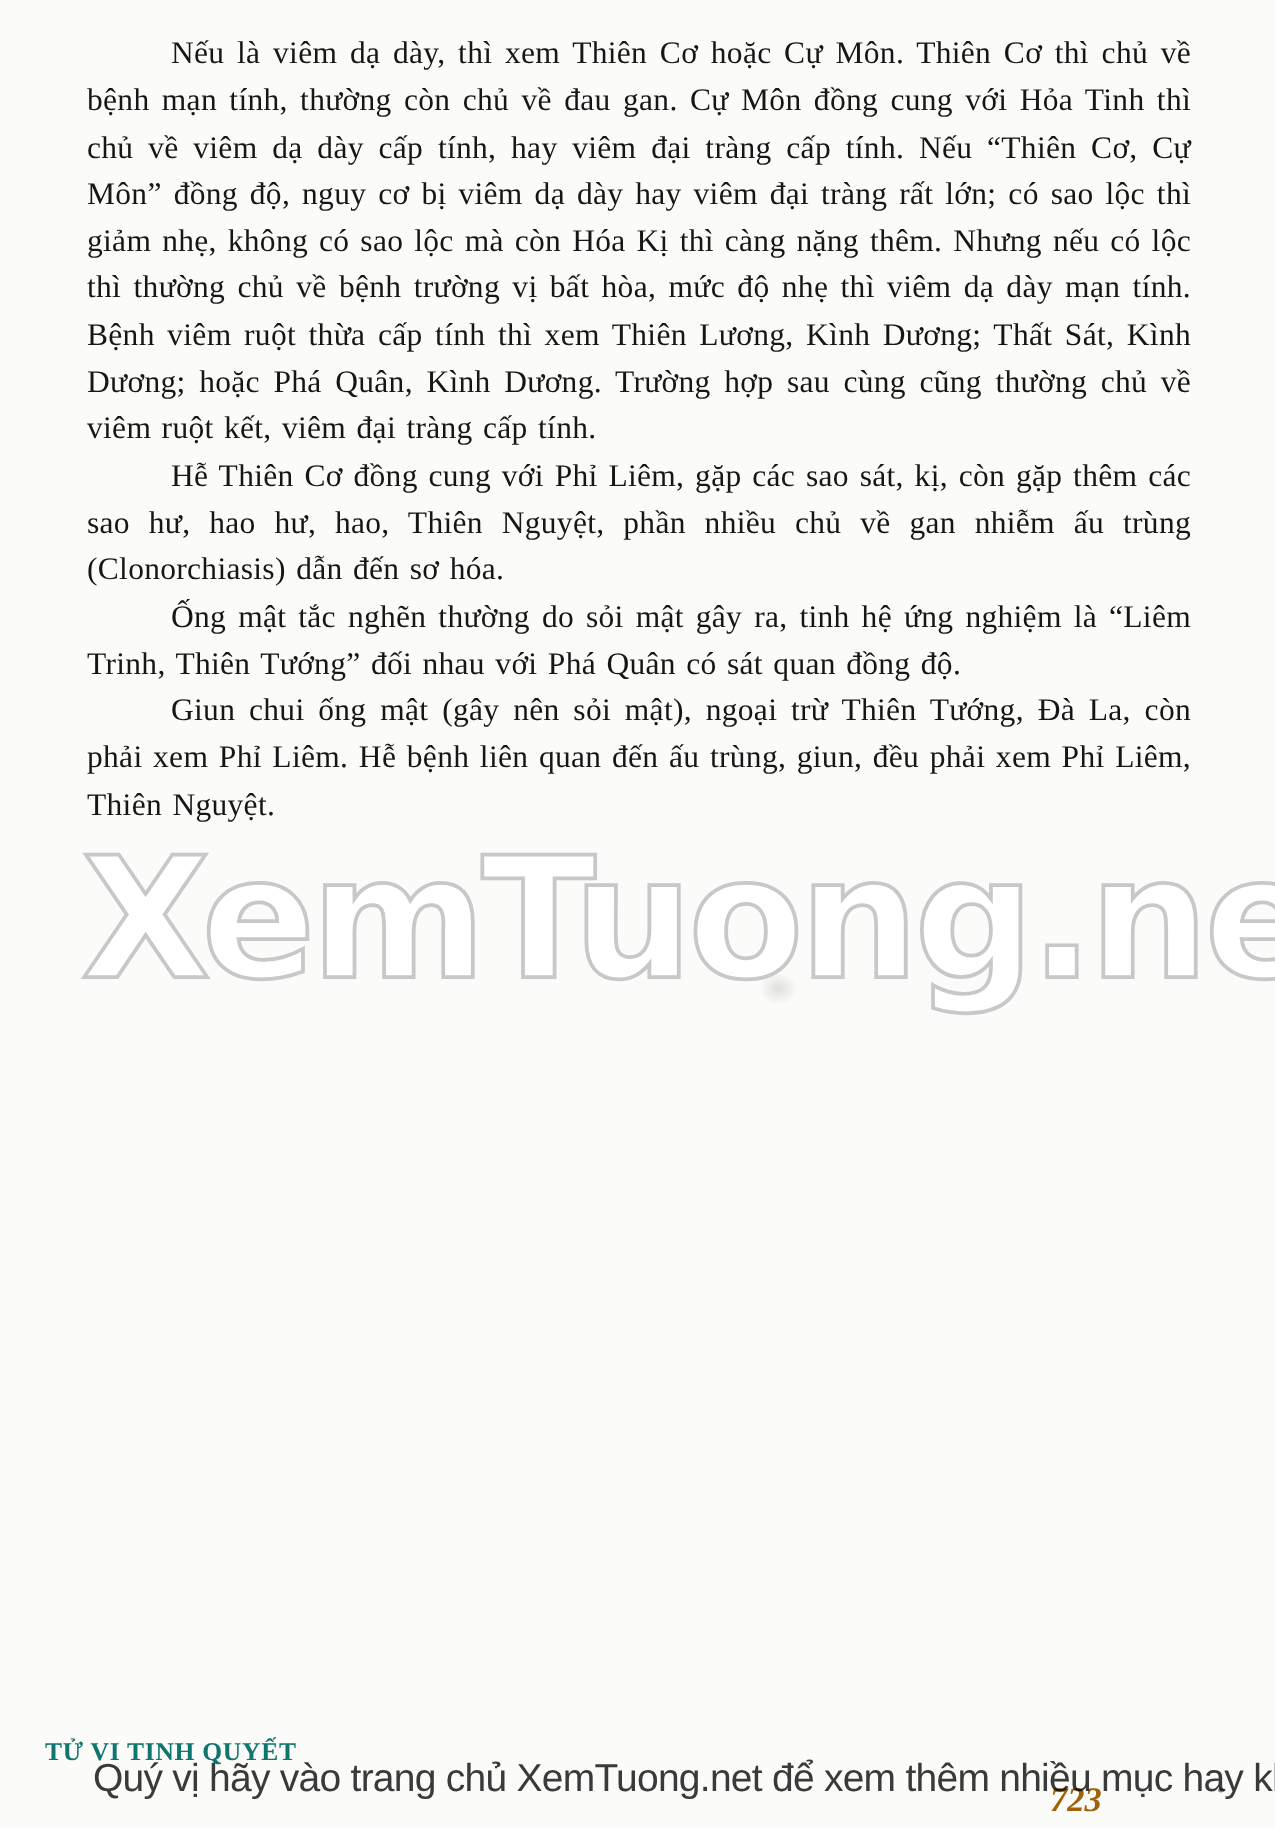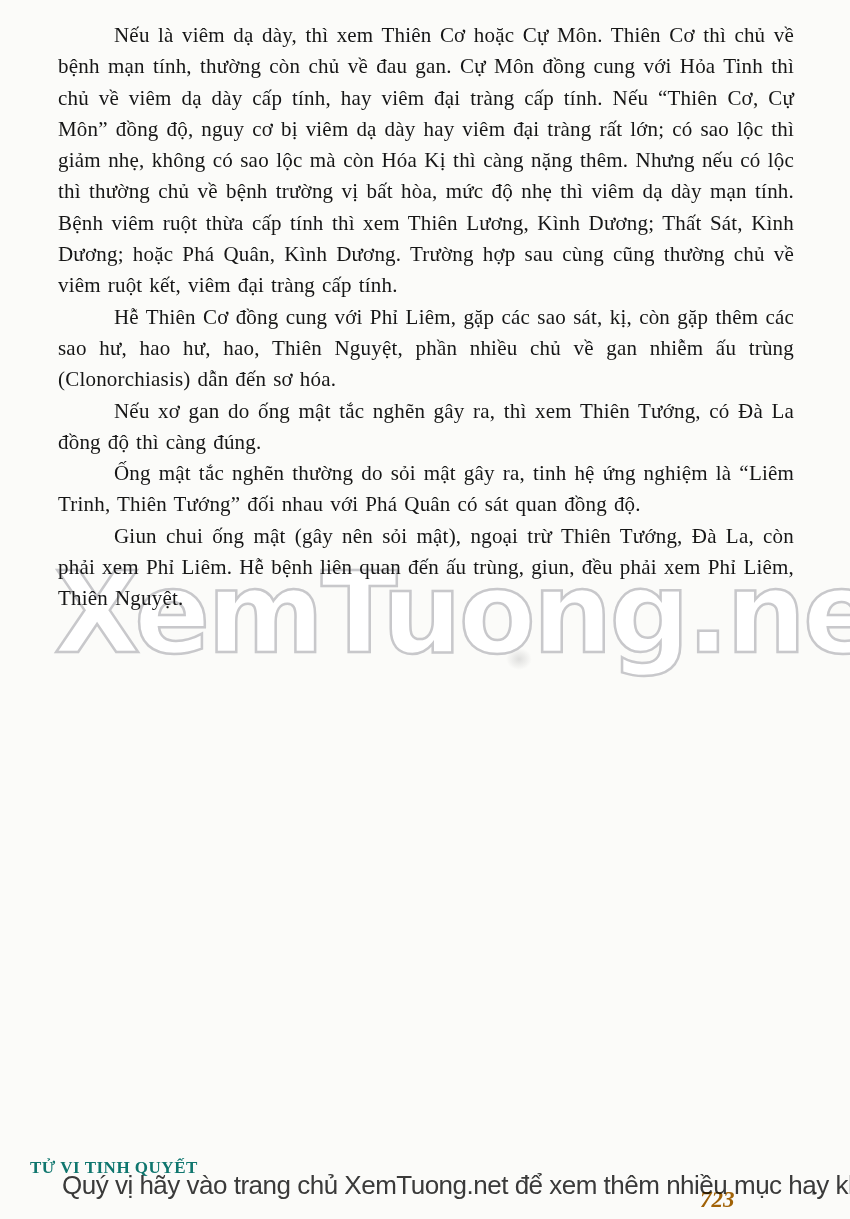--- a/index.html
+++ b/index.html
@@ -104,21 +104,20 @@
 
 <div class="page">
 
   <div class="watermark">XemTuong.net</div>
 
   <div class="speck-2"></div>
 
   <div class="content">
     <p>Nếu là viêm dạ dày, thì xem Thiên Cơ hoặc Cự Môn. Thiên Cơ thì chủ về bệnh mạn tính, thường còn chủ về đau gan. Cự Môn đồng cung với Hỏa Tinh thì chủ về viêm dạ dày cấp tính, hay viêm đại tràng cấp tính. Nếu “Thiên Cơ, Cự Môn” đồng độ, nguy cơ bị viêm dạ dày hay viêm đại tràng rất lớn; có sao lộc thì giảm nhẹ, không có sao lộc mà còn Hóa Kị thì càng nặng thêm. Nhưng nếu có lộc thì thường chủ về bệnh trường vị bất hòa, mức độ nhẹ thì viêm dạ dày mạn tính. Bệnh viêm ruột thừa cấp tính thì xem Thiên Lương, Kình Dương; Thất Sát, Kình Dương; hoặc Phá Quân, Kình Dương. Trường hợp sau cùng cũng thường chủ về viêm ruột kết, viêm đại tràng cấp tính.</p>
     <p>Hễ Thiên Cơ đồng cung với Phỉ Liêm, gặp các sao sát, kị, còn gặp thêm các sao hư, hao hư, hao, Thiên Nguyệt, phần nhiều chủ về gan nhiễm ấu trùng (Clonorchiasis) dẫn đến sơ hóa.</p>
-    <p>Nếu xơ gan do ống mật tắc nghẽn gây ra, thì xem Thiên Tướng, có Đà La đồng độ thì càng đúng.</p>
     <p>Ống mật tắc nghẽn thường do sỏi mật gây ra, tinh hệ ứng nghiệm là “Liêm Trinh, Thiên Tướng” đối nhau với Phá Quân có sát quan đồng độ.</p>
     <p>Giun chui ống mật (gây nên sỏi mật), ngoại trừ Thiên Tướng, Đà La, còn phải xem Phỉ Liêm. Hễ bệnh liên quan đến ấu trùng, giun, đều phải xem Phỉ Liêm, Thiên Nguyệt.</p>
   </div>
 
   <div class="book-title">TỬ VI TINH QUYẾT</div>
 
   <div class="page-number">723</div>
 
   <div class="promo">Quý vị hãy vào trang chủ XemTuong.net để xem thêm nhiều mục hay khác</div>
 

